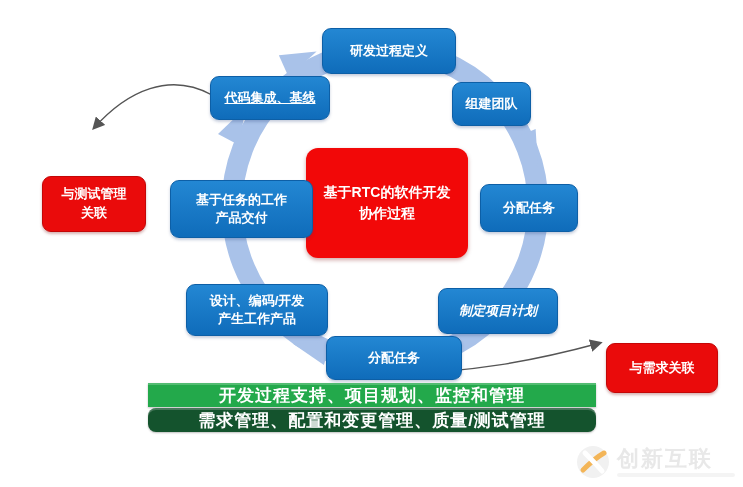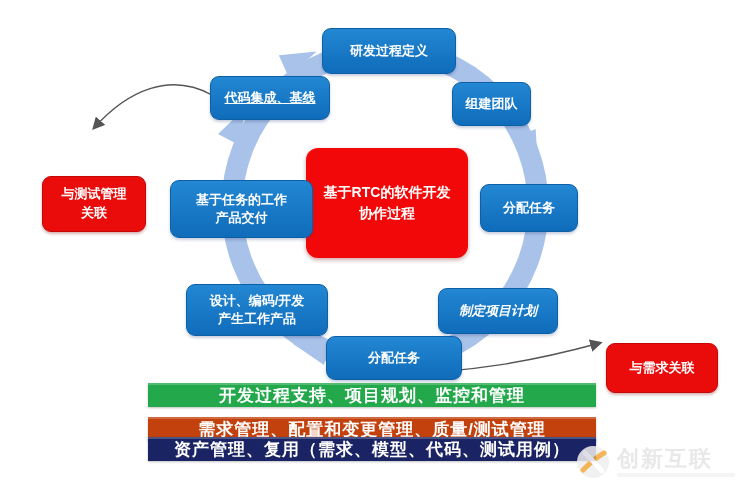--- a/index.html
+++ b/index.html
@@ -47,21 +47,21 @@
   .rb-left{left:42px;top:133px;width:102px;height:54px;}
   .rb-right{left:606px;top:300px;width:110px;height:48px;}
   
   .bar{
     position:absolute;left:148px;width:448px;height:24px;
     display:flex;align-items:center;justify-content:center;
     color:#ffffff;font-weight:bold;font-size:17px;letter-spacing:1px;
     box-shadow:inset 0 2px 0 rgba(255,255,255,.22), 0 1px 2px rgba(0,0,0,.25);
   }
   .bar-green{top:383px;background:#23a94b;}
-  .bar-purple{top:417px;background:#c2410c;}
+  .bar-purple{top:408px;background:#14532d;border-radius:8px;}
   .bar-navy{top:437px;background:#1a2363;}
   
   .watermark{
     position:absolute;right:8px;bottom:8px;display:flex;align-items:center;gap:7px;
     opacity:.85;
   }
   .wm-txt{color:#e4e4e4;font-size:22px;font-weight:bold;letter-spacing:2px;line-height:1;}
   .wm-sub{margin-top:3px;height:4px;width:118px;background:#f3f3f3;border-radius:2px;}
 </style>
 </head>
@@ -103,21 +103,20 @@
   <div class="node n-left">基于任务的工作
 产品交付</div>
   <div class="node n-topleft">代码集成、基线</div>
 
   <div class="red-box rb-left">与测试管理
 关联</div>
   <div class="red-box rb-right">与需求关联</div>
 
   <div class="bar bar-green">开发过程支持、项目规划、监控和管理</div>
   <div class="bar bar-purple">需求管理、配置和变更管理、质量/测试管理</div>
-  <div class="bar bar-navy">资产管理、复用（需求、模型、代码、测试用例）</div>
 
   <div class="watermark">
     <svg width="34" height="34" viewBox="0 0 34 34">
       <circle cx="17" cy="17" r="16" fill="#efefef"></circle>
       <path d="M7 25 C13 19 21 12 28 8" stroke="#f2a93b" stroke-width="5" fill="none" stroke-linecap="round"></path>
       <path d="M9 8 C15 14 21 20 26 26" stroke="#ffffff" stroke-width="5" fill="none" stroke-linecap="round"></path>
     </svg>
     <div>
       <div class="wm-txt">创新互联</div>
       <div class="wm-sub"></div>

